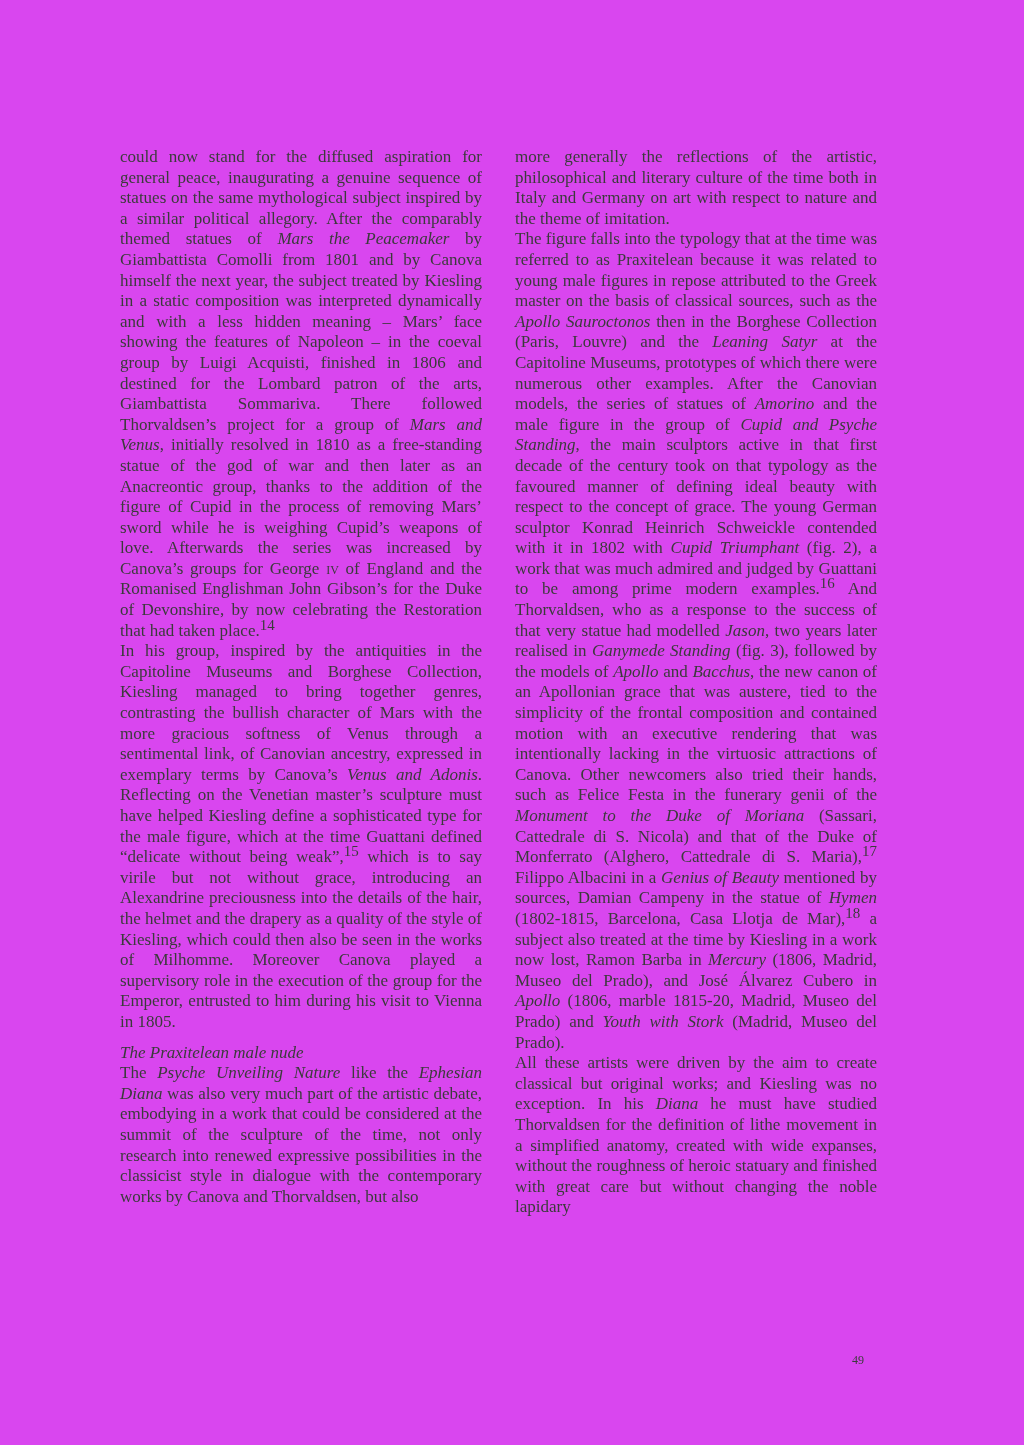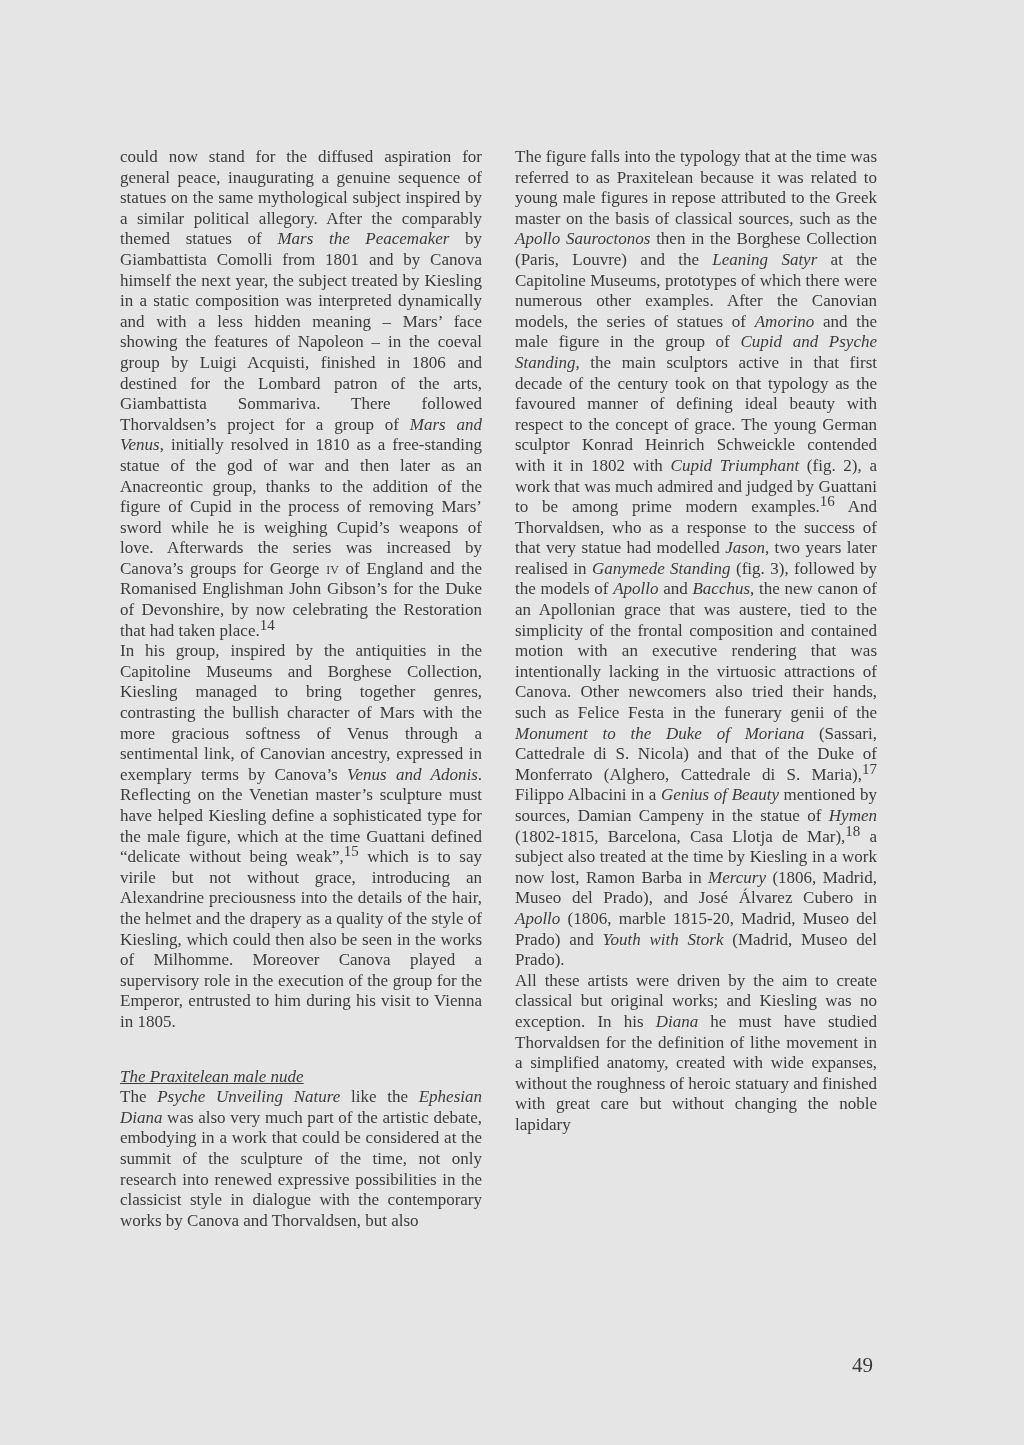--- a/index.html
+++ b/index.html
@@ -1,46 +1,47 @@
 <!DOCTYPE html>
 <html><head>
 <meta charset="utf-8">
 <style>
   html, body { margin: 0; padding: 0; background: #ffffff; }
   body { width: 1024px; height: 1445px; position: relative; overflow: hidden; }
-  .page { position: absolute; left: 0; top: 0; width: 1024px; height: 1445px; background: #e5e5e5; }
+  .page { position: absolute; left: 0; top: 0; width: 1024px; height: 1445px; background: #d946ef; }
   .col {
     position: absolute; top: 147px; width: 362px;
     font-family: "Liberation Serif", "DejaVu Serif", serif;
     font-size: 17px; line-height: 20.6px; color: #3b3b3b;
     text-align: justify; hyphens: none;
   }
   .col.left { left: 120px; }
   .col.right { left: 515px; }
   .col p { margin: 0; }
-  .col p.gap { margin-top: 34px; text-decoration: underline; }
+  .col p.gap { margin-top: 10px; }
   .col .heading { font-style: italic; margin: 0; }
   .col sup { font-size: 15px; line-height: 0; vertical-align: 6px; }
   .col .sc { font-variant: small-caps; text-transform: lowercase; }
   .pagenum {
     position: absolute; left: 852px; top: 1353px;
     font-family: "Liberation Serif", "DejaVu Serif", serif;
-    font-size: 21px; color: #3b3b3b;
+    font-size: 12px; color: #3b3b3b;
   }
 </style>
 </head>
 <body>
 
 <div class="page">
   <div class="col left">
     <p>could now stand for the diffused aspiration for general peace, inaugurating a genuine sequence of statues on the same mythological subject inspired by a similar political allegory. After the comparably themed statues of <em>Mars the Peacemaker</em> by Giambattista Comolli from 1801 and by Canova himself the next year, the subject treated by Kiesling in a static composition was interpreted dynamically and with a less hidden meaning – Mars’ face showing the features of Napoleon – in the coeval group by Luigi Acquisti, finished in 1806 and destined for the Lombard patron of the arts, Giambattista Sommariva. There followed Thorvaldsen’s project for a group of <em>Mars and Venus</em>, initially resolved in 1810 as a free-standing statue of the god of war and then later as an Anacreontic group, thanks to the addition of the figure of Cupid in the process of removing Mars’ sword while he is weighing Cupid’s weapons of love. Afterwards the series was increased by Canova’s groups for George <span class="sc">IV</span> of England and the Romanised Englishman John Gibson’s for the Duke of Devonshire, by now celebrating the Restoration that had taken place.<sup>14</sup></p>
     <p>In his group, inspired by the antiquities in the Capitoline Museums and Borghese Collection, Kiesling managed to bring together genres, contrasting the bullish character of Mars with the more gracious softness of Venus through a sentimental link, of Canovian ancestry, expressed in exemplary terms by Canova’s <em>Venus and Adonis</em>. Reflecting on the Venetian master’s sculpture must have helped Kiesling define a sophisticated type for the male figure, which at the time Guattani defined “delicate without being weak”,<sup>15</sup> which is to say virile but not without grace, introducing an Alexandrine preciousness into the details of the hair, the helmet and the drapery as a quality of the style of Kiesling, which could then also be seen in the works of Milhomme. Moreover Canova played a supervisory role in the execution of the group for the Emperor, entrusted to him during his visit to Vienna in 1805.</p>
     <p class="heading gap">The Praxitelean male nude</p>
     <p>The <em>Psyche Unveiling Nature</em> like the <em>Ephesian Diana</em> was also very much part of the artistic debate, embodying in a work that could be considered at the summit of the sculpture of the time, not only research into renewed expressive possibilities in the classicist style in dialogue with the contemporary works by Canova and Thorvaldsen, but also</p>
   </div>
 
   <div class="col right">
+    <p>more generally the reflections of the artistic, philosophical and literary culture of the time both in Italy and Germany on art with respect to nature and the theme of imitation.</p>
     <p>The figure falls into the typology that at the time was referred to as Praxitelean because it was related to young male figures in repose attributed to the Greek master on the basis of classical sources, such as the <em>Apollo Sauroctonos</em> then in the Borghese Collection (Paris, Louvre) and the <em>Leaning Satyr</em> at the Capitoline Museums, prototypes of which there were numerous other examples. After the Canovian models, the series of statues of <em>Amorino</em> and the male figure in the group of <em>Cupid and Psyche Standing</em>, the main sculptors active in that first decade of the century took on that typology as the favoured manner of defining ideal beauty with respect to the concept of grace. The young German sculptor Konrad Heinrich Schweickle contended with it in 1802 with <em>Cupid Triumphant</em> (fig. 2), a work that was much admired and judged by Guattani to be among prime modern examples.<sup>16</sup> And Thorvaldsen, who as a response to the success of that very statue had modelled <em>Jason</em>, two years later realised in <em>Ganymede Standing</em> (fig. 3), followed by the models of <em>Apollo</em> and <em>Bacchus</em>, the new canon of an Apollonian grace that was austere, tied to the simplicity of the frontal composition and contained motion with an executive rendering that was intentionally lacking in the virtuosic attractions of Canova. Other newcomers also tried their hands, such as Felice Festa in the funerary genii of the <em>Monument to the Duke of Moriana</em> (Sassari, Cattedrale di S. Nicola) and that of the Duke of Monferrato (Alghero, Cattedrale di S. Maria),<sup>17</sup> Filippo Albacini in a <em>Genius of Beauty</em> mentioned by sources, Damian Campeny in the statue of <em>Hymen</em> (1802-1815, Barcelona, Casa Llotja de Mar),<sup>18</sup> a subject also treated at the time by Kiesling in a work now lost, Ramon Barba in <em>Mercury</em> (1806, Madrid, Museo del Prado), and José Álvarez Cubero in <em>Apollo</em> (1806, marble 1815-20, Madrid, Museo del Prado) and <em>Youth with Stork</em> (Madrid, Museo del Prado).</p>
     <p>All these artists were driven by the aim to create classical but original works; and Kiesling was no exception. In his <em>Diana</em> he must have studied Thorvaldsen for the definition of lithe movement in a simplified anatomy, created with wide expanses, without the roughness of heroic statuary and finished with great care but without changing the noble lapidary</p>
   </div>
 
   <div class="pagenum">49</div>
 </div>
 
 </body></html>

